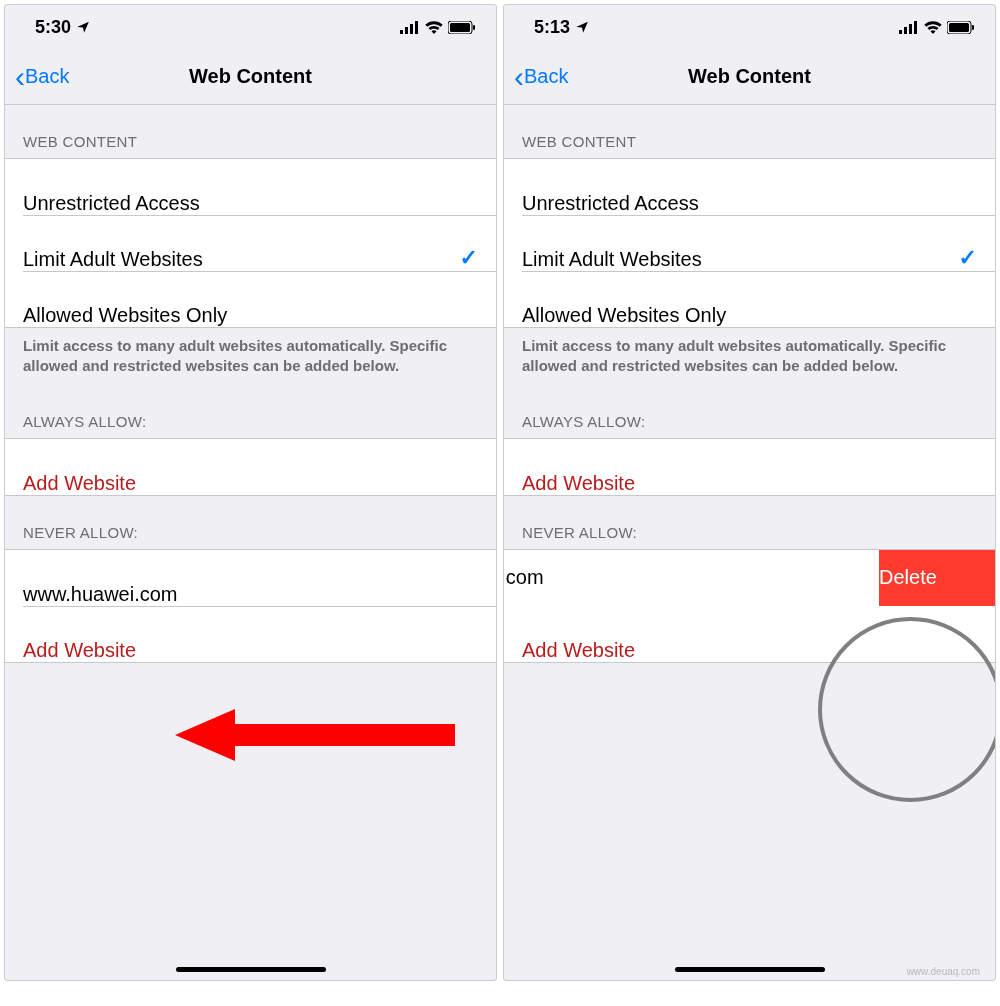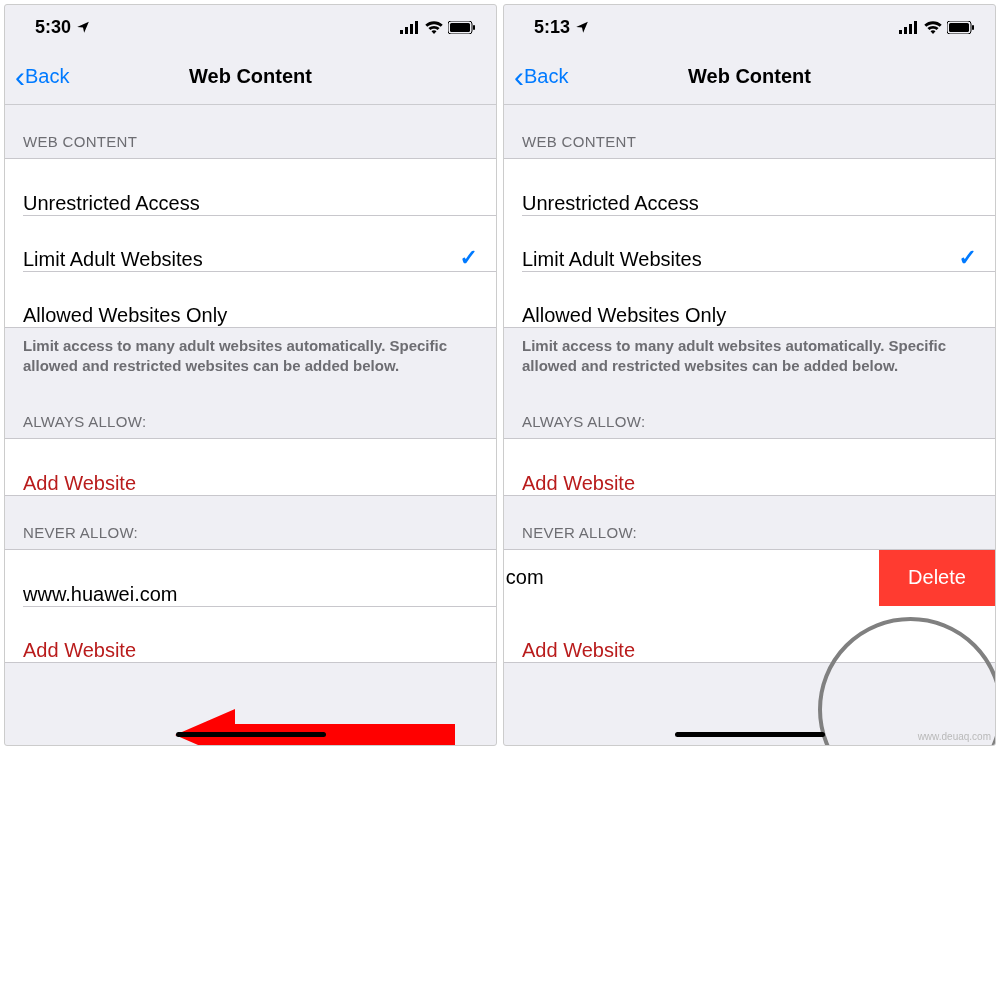--- a/index.html
+++ b/index.html
@@ -8,21 +8,21 @@
       background: #fff;
       width: 1000px;
       height: 1006px;
       display: flex;
       justify-content: space-between;
       padding: 4px;
       gap: 6px;
     }
     .phone {
       width: 493px;
-      height: 742px;
+      height: 977px;
       background: #efeff4;
       border: 1px solid #ccc;
       border-radius: 3px;
       overflow: hidden;
       display: flex;
       flex-direction: column;
       position: relative;
     }
     .status-bar {
       height: 44px;
@@ -97,21 +97,21 @@
       left: 50%;
       transform: translateX(-50%);
       width: 150px;
       height: 5px;
       background: #000;
       border-radius: 3px;
     }
     .watermark {
       position: absolute;
       bottom: 3px;
-      right: 4px;
+      right: 15px;
       font-size: 10px;
       color: #b9b9b9;
     }
     
     .swipe-row {
       display: flex;
       align-items: center;
       height: 56px;
       background: #fff;
       overflow: hidden;
@@ -123,21 +123,21 @@
       padding-left: 0px;
       margin-left: -56px;
     }
     .delete-btn {
       width: 116px;
       height: 56px;
       background: #ff3b30;
       color: #fff;
       display: flex;
       align-items: center;
-      justify-content: center;
+      justify-content: flex-start;
       font-size: 20px;
     }
     
     .red-arrow {
       position: absolute;
       top: 700px;
       left: 170px;
       width: 280px;
       height: 60px;
       pointer-events: none;

